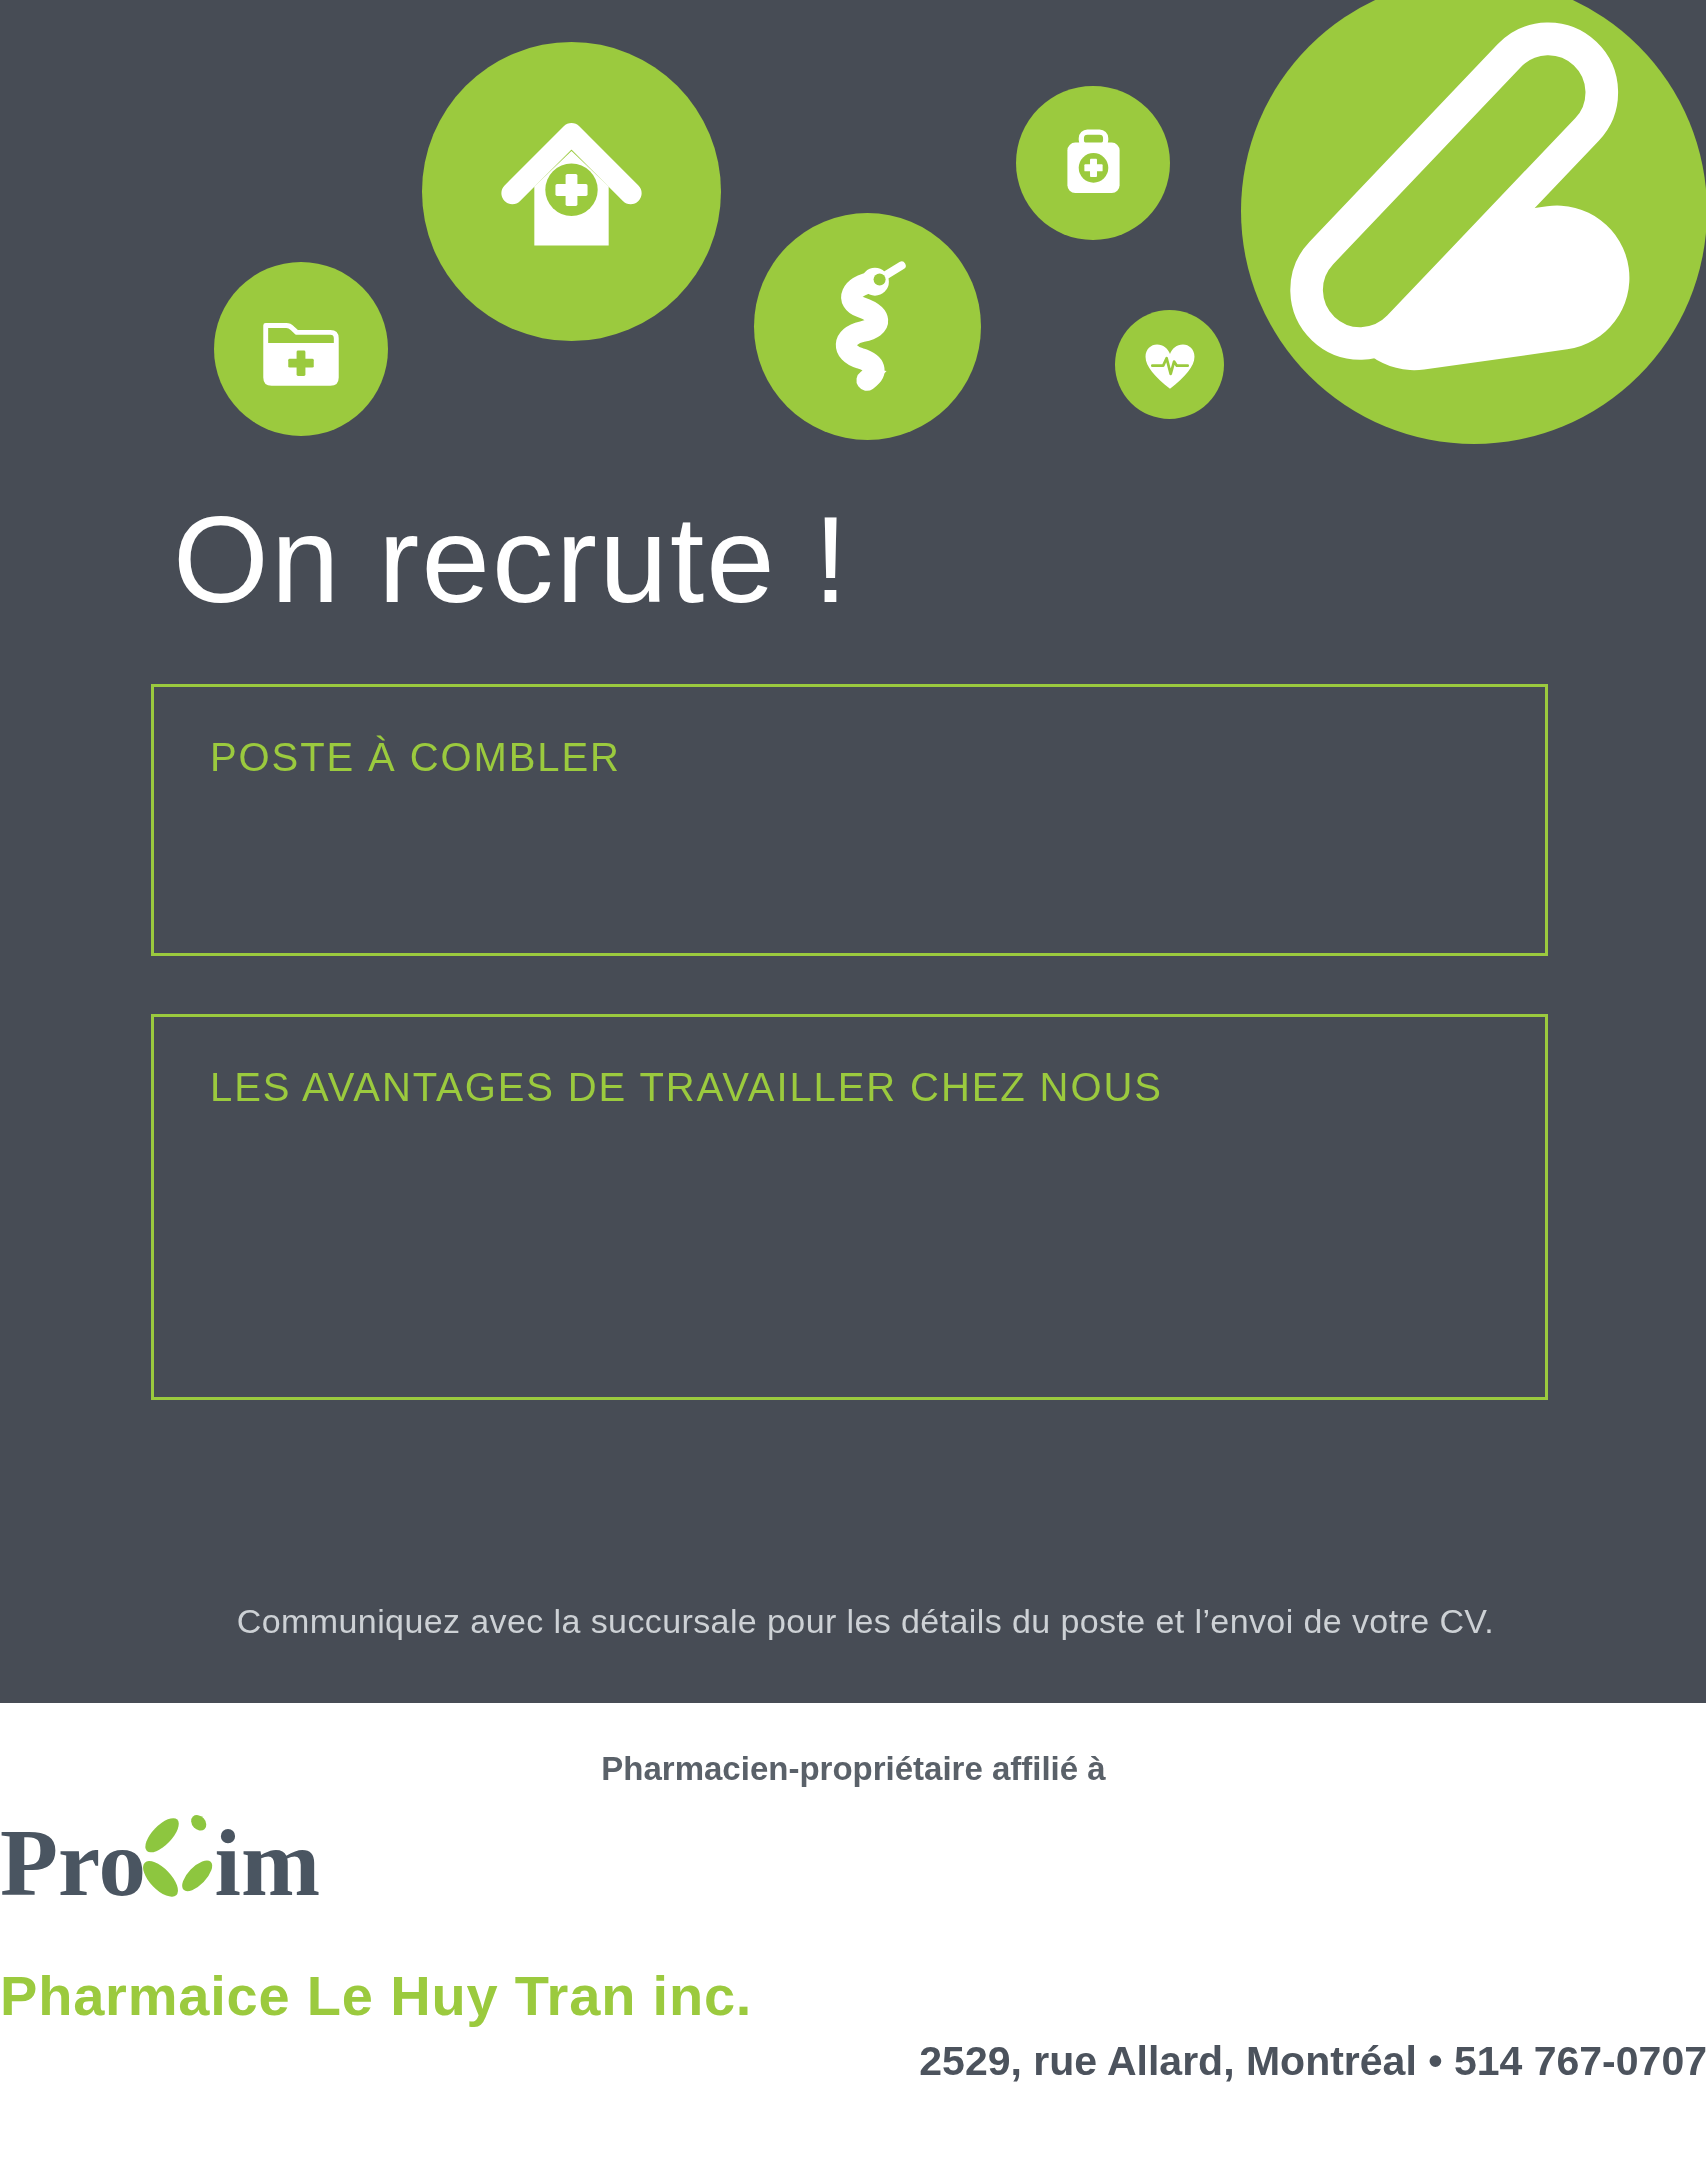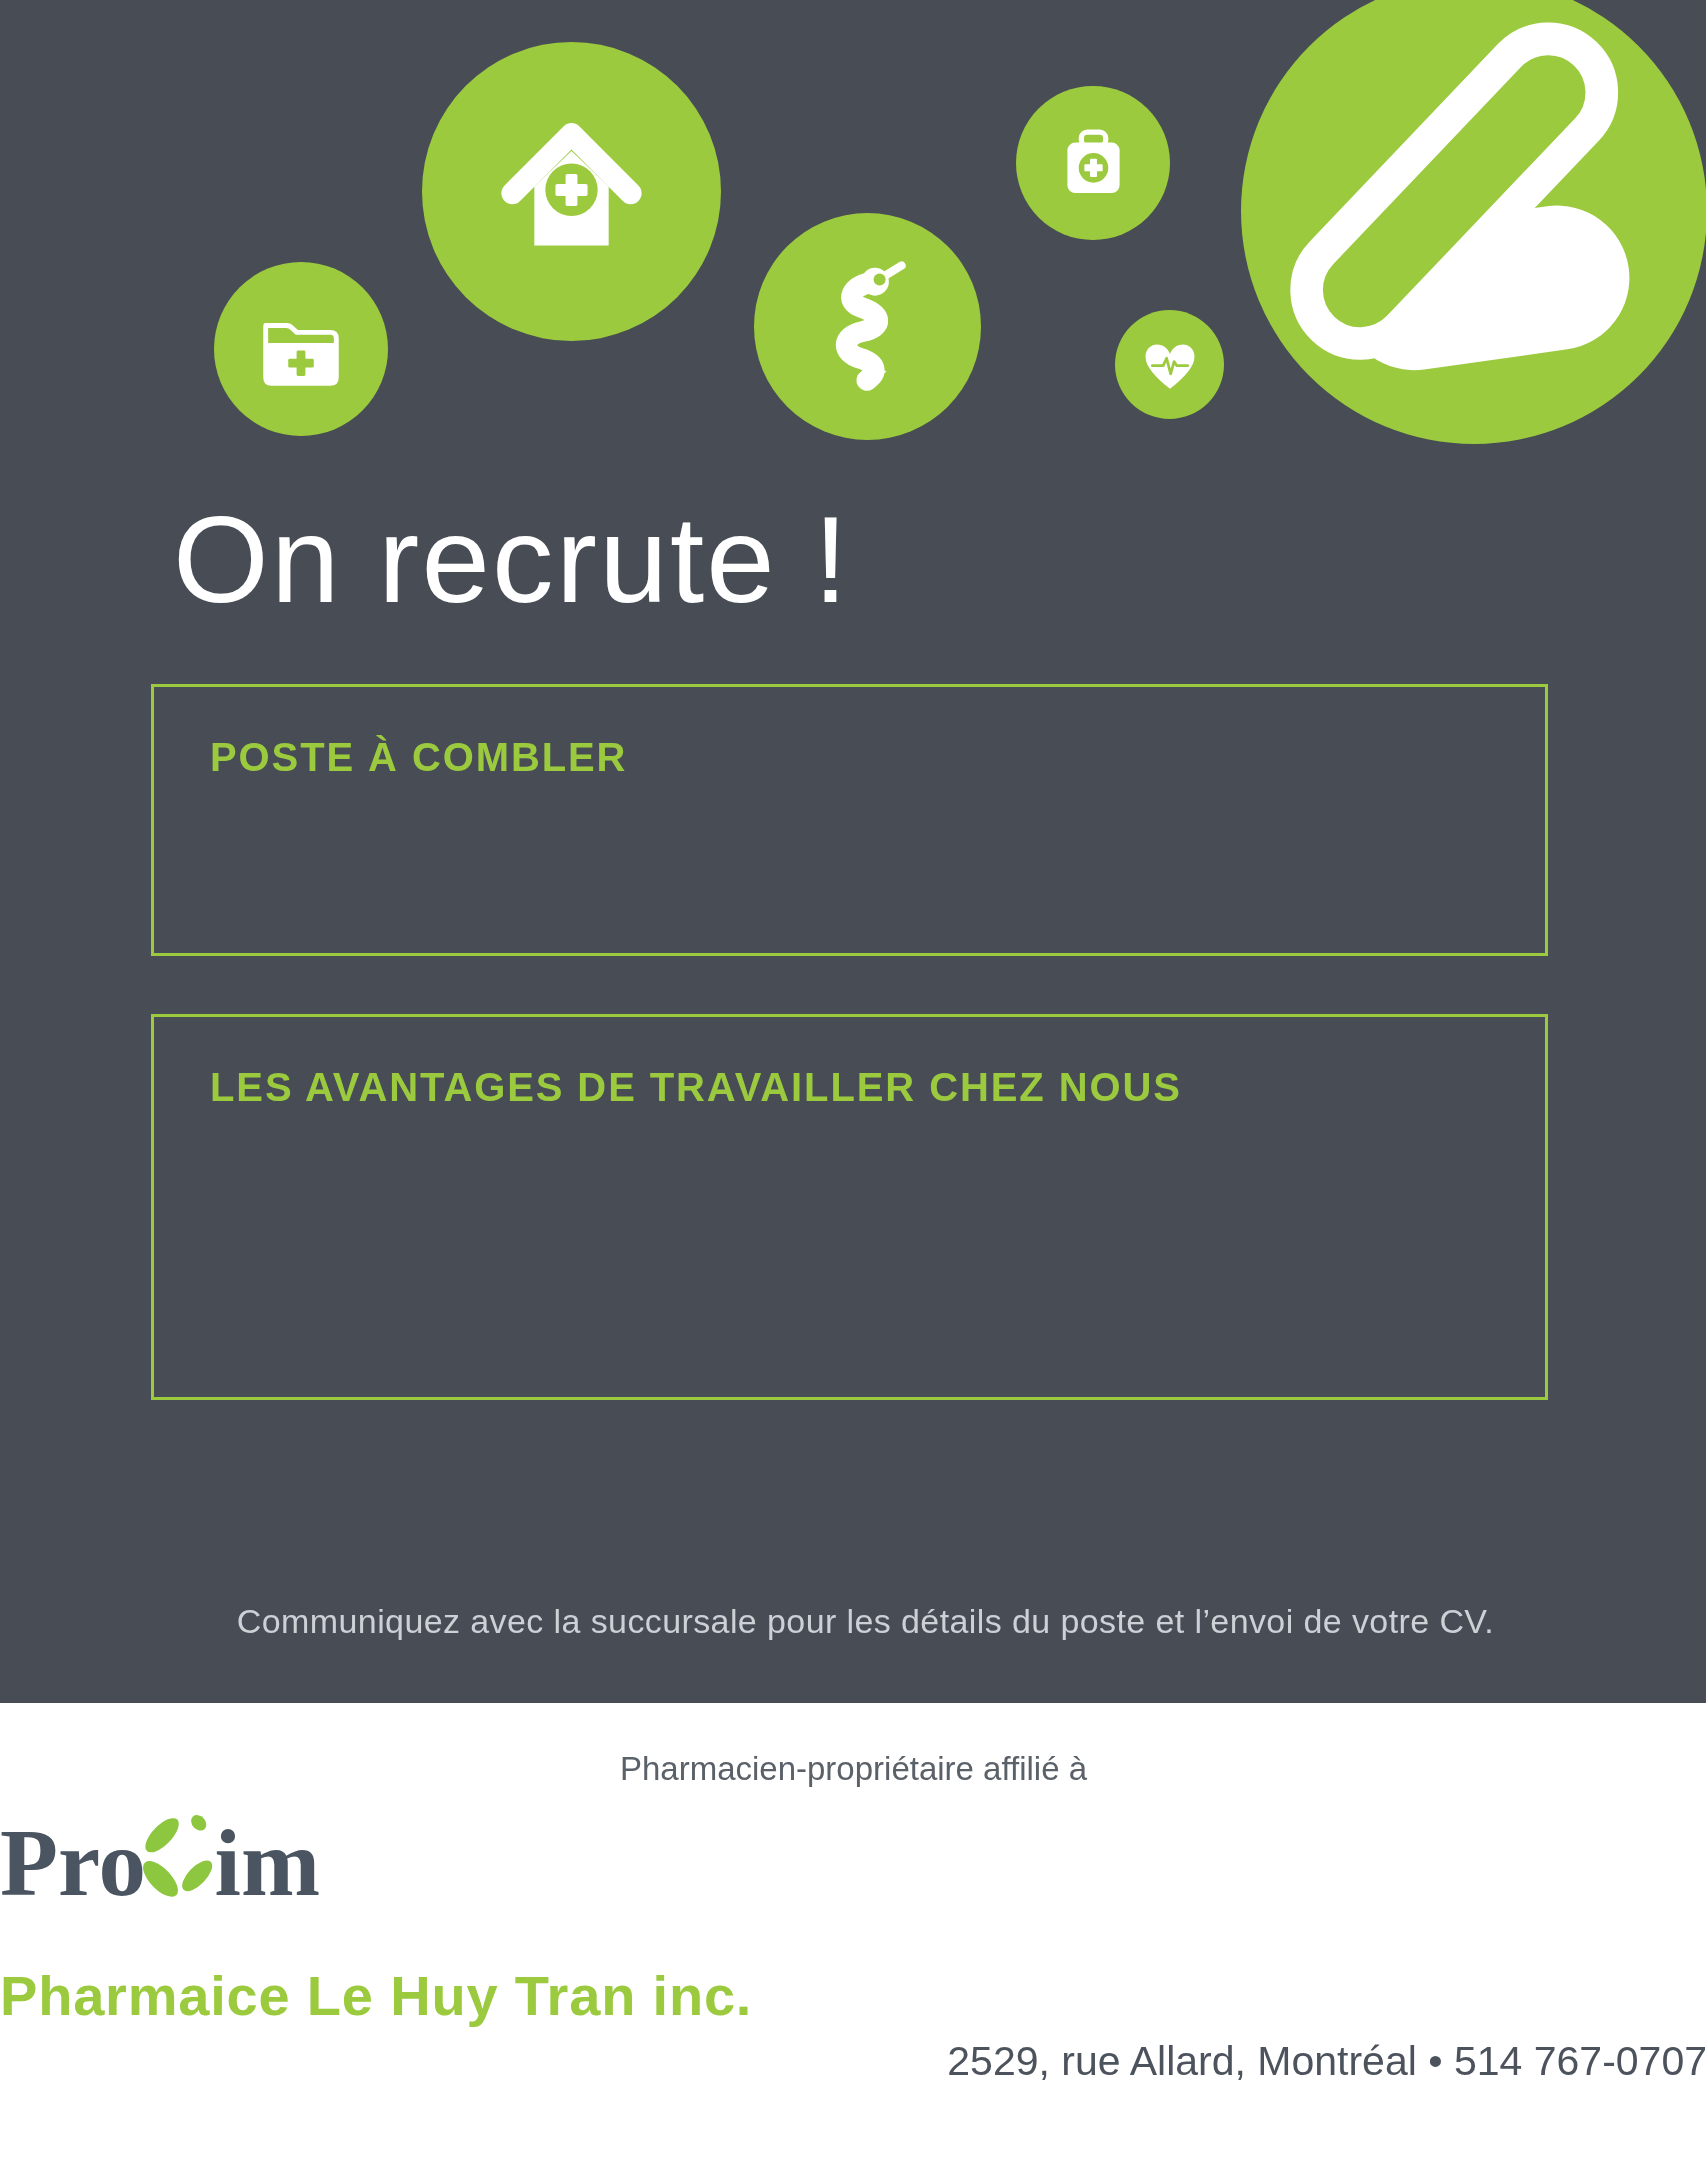--- a/index.html
+++ b/index.html
@@ -26,29 +26,29 @@
   .c-heart{left:1115px;top:310px;width:109px;height:109px;}
   .c-pill{left:1241px;top:-22px;width:466px;height:466px;}
   .c-pill svg{position:absolute;left:0;top:0;width:466px;height:466px;}
 
   .headline{position:absolute;left:173px;top:498px;margin:0;font-size:123px;font-weight:300;
             letter-spacing:2.3px;color:#ffffff;line-height:1;}
 
   .box{position:absolute;left:151px;width:1397px;border:3.9px solid var(--green);box-sizing:border-box;}
   .box-poste{top:684px;height:272px;}
   .box-avantages{top:1014px;height:386px;}
-  .box-title{margin:50px 0 0 56px;font-size:40px;font-weight:bold;letter-spacing:1.9px;
+  .box-title{margin:50px 0 0 56px;font-size:40px;font-weight:normal;letter-spacing:1.9px;
              color:var(--green);line-height:1;}
 
   .note{position:absolute;top:1592px;left:0;width:100%;margin:12px;text-align:center;
         font-size:34px;font-weight:300;letter-spacing:0.4px;color:var(--note-gray);line-height:1;}
 
   
   .footer{position:absolute;left:0;top:1703px;width:1707px;height:469px;background:#ffffff;}
-  .footer p{margin:0;}
+  .footer p{margin:0;font-weight:bold;}
   .affil{position:absolute;top:49px;left:0;width:100%;text-align:center;
          font-size:33px;font-weight:300;color:var(--affil-gray);line-height:1;}
   .logo{position:absolute;top:92px;left:0;width:100%;height:137px;
         display:flex;align-items:center;}
   .logo-txt{font-family:"Liberation Serif","DejaVu Serif",serif;font-size:95px;font-weight:700;
             color:var(--logo-ink);line-height:1;}
   .logo-x{width:78px;height:102px;margin:0 -4.7px 4.7px -4.7px;}
   .pharm-name{position:absolute;top:265px;left:0;width:100%;text-align:left;
               font-size:56px;font-weight:bold;letter-spacing:0.8px;color:var(--green);line-height:1;}
   .addr{position:absolute;top:338px;left:0;width:100%;text-align:right;

